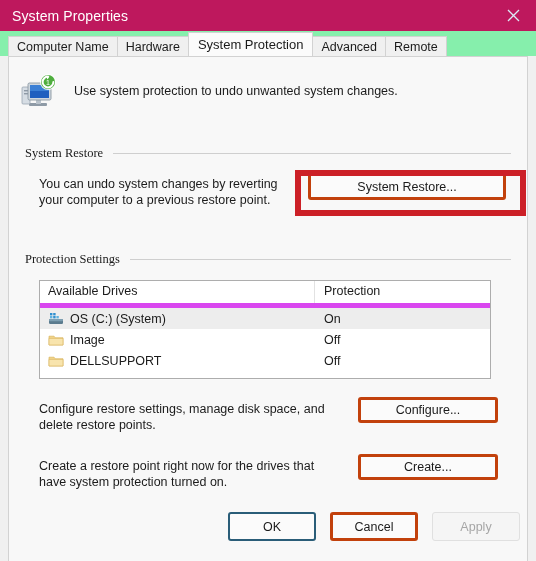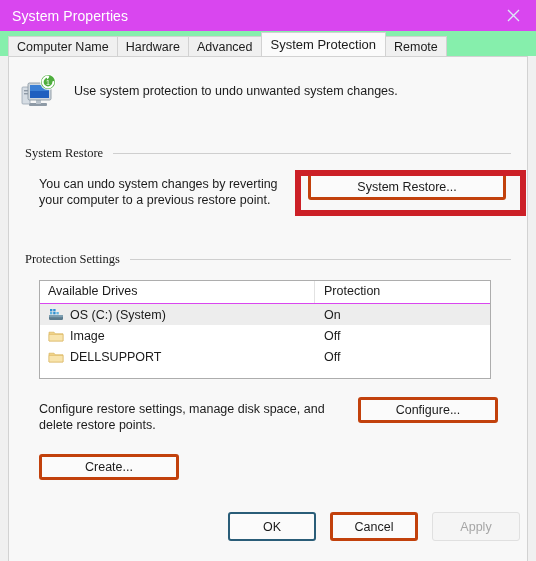--- a/index.html
+++ b/index.html
@@ -13,21 +13,21 @@
     font-family: "Liberation Sans", sans-serif;
     font-size: 12.5px;
     color: #1b1b1b;
     overflow: hidden;
     position: relative;
   }
 
   
   .titlebar {
     height: 31px;
-    background: #d946ef;
+    background: #be185d;
     display: flex;
     align-items: center;
     position: relative;
   }
   .titlebar-text {
     color: #ffffff;
     font-size: 14px;
     margin-left: 12px;
     letter-spacing: .1px;
   }
@@ -172,21 +172,21 @@
     box-sizing: border-box;
     width: 452px;
     height: 99px;
     margin-left: 14px;
     overflow: hidden;
     position: relative;
   }
   .thead {
     display: flex;
     height: 22px;
-    border-bottom: 1px solid #d946ef;
+    border-bottom: 5px solid #d946ef;
     background: #ffffff;
   }
   .th {
     font-size: 12.5px;
     padding: 3px 0 0 8px;
     box-sizing: border-box;
     color: #1b1b1b;
   }
   .th-drives { width: 275px; border-right: 1px solid #e2e2e2; }
   .th-prot   { flex: 1; padding-left: 9px; }
@@ -247,22 +247,22 @@
       <svg width="13" height="13" viewBox="0 0 13 13">
         <path d="M1 1 L12 12 M12 1 L1 12" stroke="#dbeaf6" stroke-width="1.3" fill="none"></path>
       </svg>
     </span>
   </div>
 </div>
 
 <div class="tabstrip">
   <div class="tab">Computer Name</div>
   <div class="tab">Hardware</div>
+  <div class="tab active">System Protection</div>
   <div class="tab">Advanced</div>
-  <div class="tab active">System Protection</div>
   <div class="tab">Remote</div>
 </div>
 
 <div class="panel">
 
   <div class="blurb">
     <span class="blurb-icon">
       <svg width="42" height="40" viewBox="0 0 42 40">
 
         <rect x="10" y="30" width="18" height="3" rx="1" fill="#8e9aa6"></rect>
@@ -364,20 +364,24 @@
         <div class="row-text" style="max-width:330px;">
           <div>Configure restore settings, manage disk space, and</div>
           <div>delete restore points.</div>
         </div>
         <div class="btn btn-wide" style="margin-right:13px;margin-top:-4px;">Configure...</div>
       </div>
     </div>
 
     <div class="group-body" style="margin-top:25px;">
       <div class="row">
+        <div class="row-text" style="max-width:330px;">
+          <div>Create a restore point right now for the drives that</div>
+          <div>have system protection turned on.</div>
+        </div>
         <div class="btn btn-wide" style="margin-right:13px;margin-top:-4px;">Create...</div>
       </div>
     </div>
 
   </div>
 </div>
 
 <div class="redbox"></div>
 
 <div class="buttonbar">

